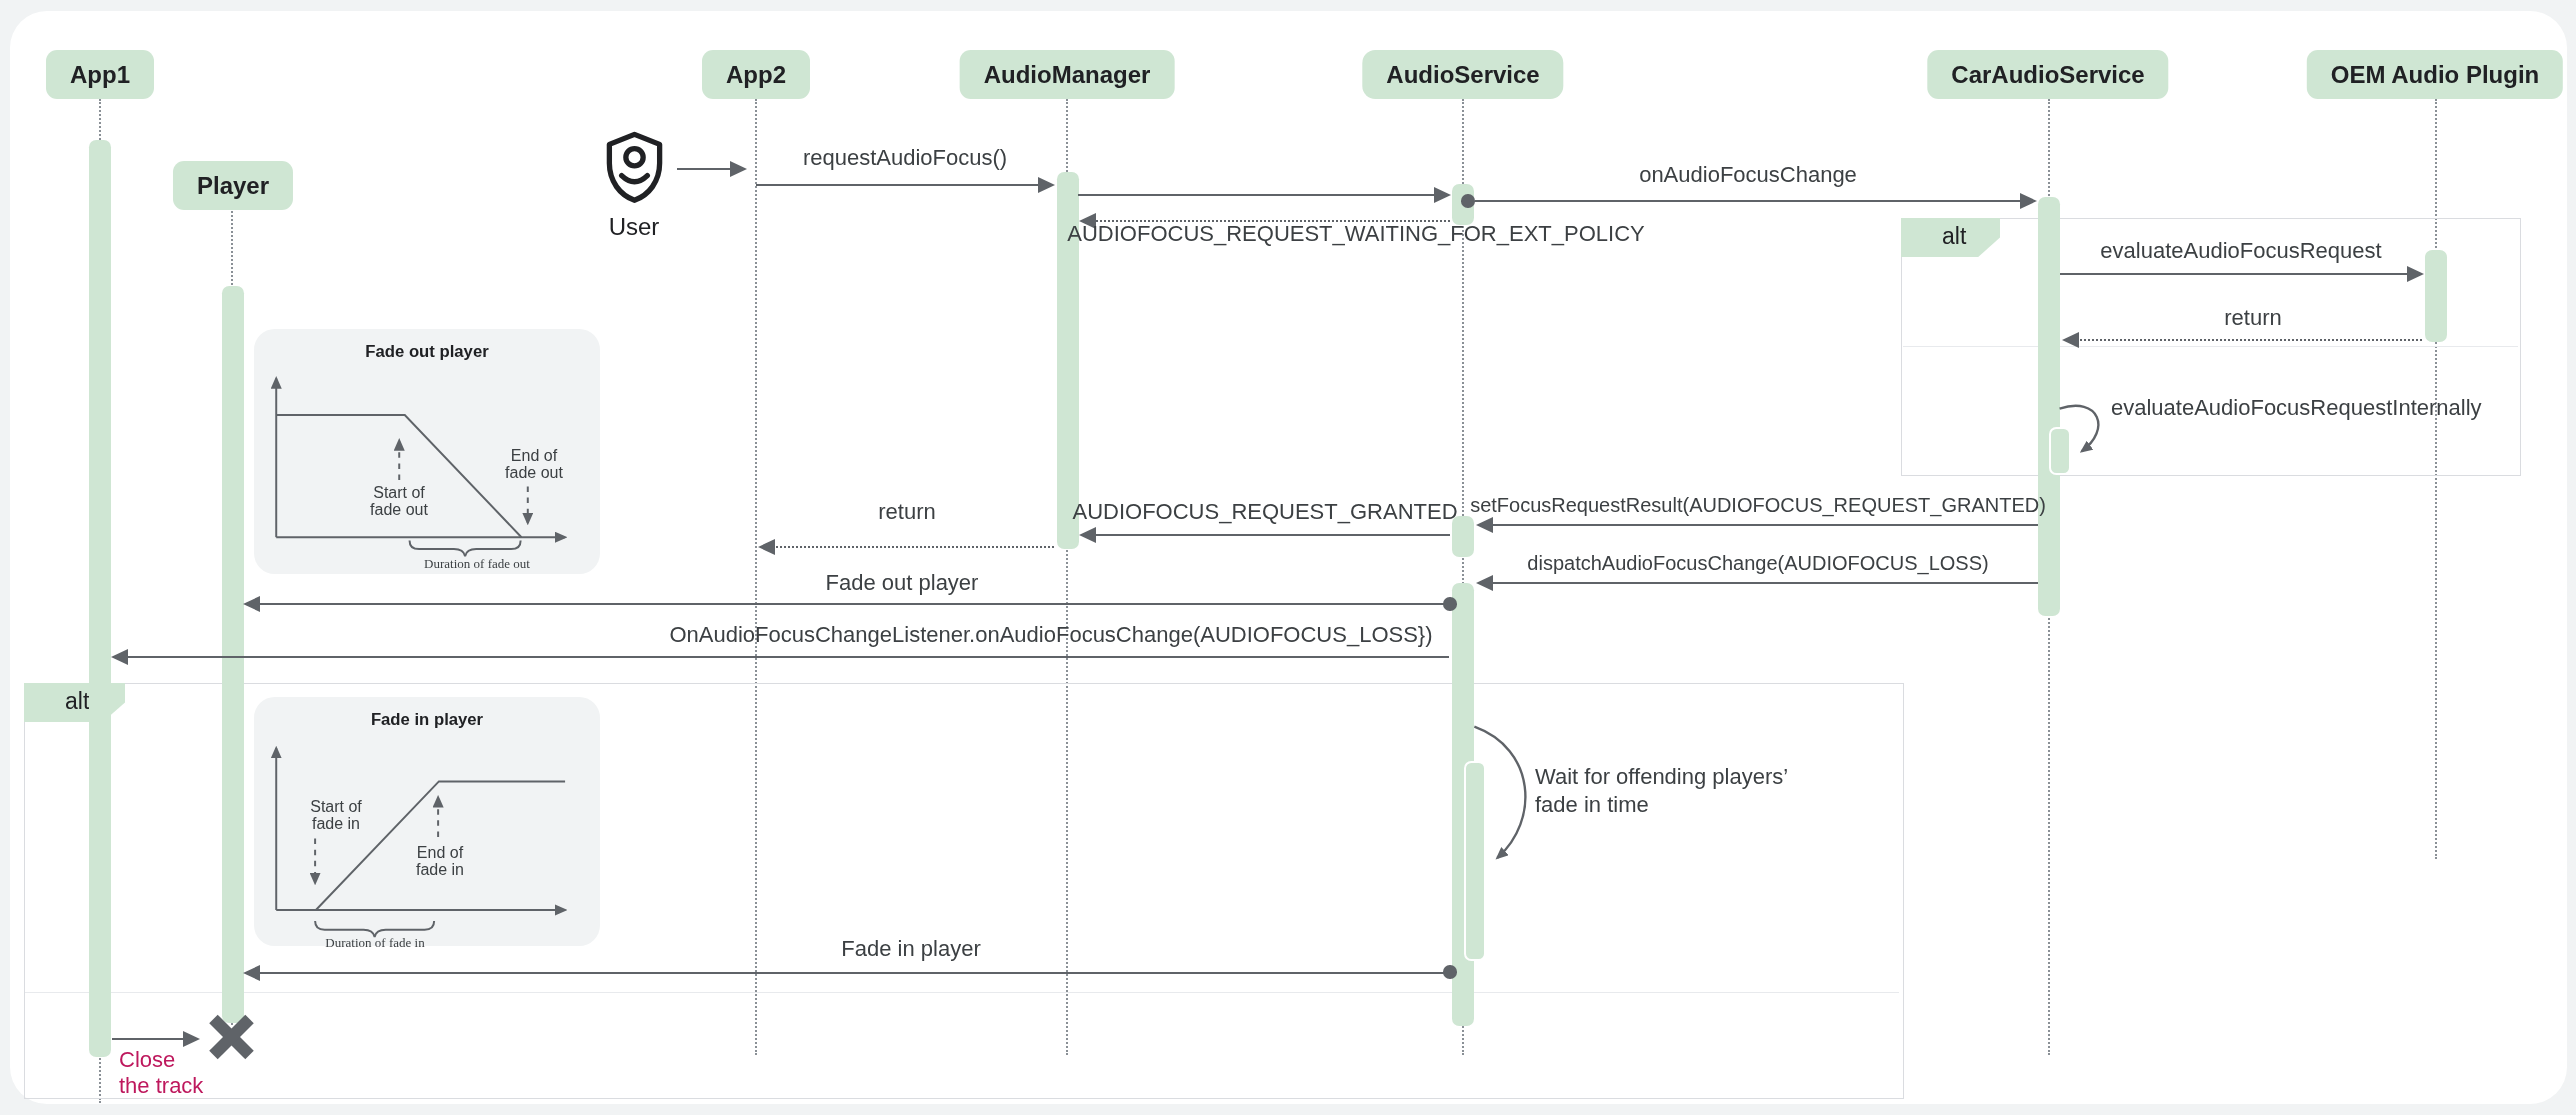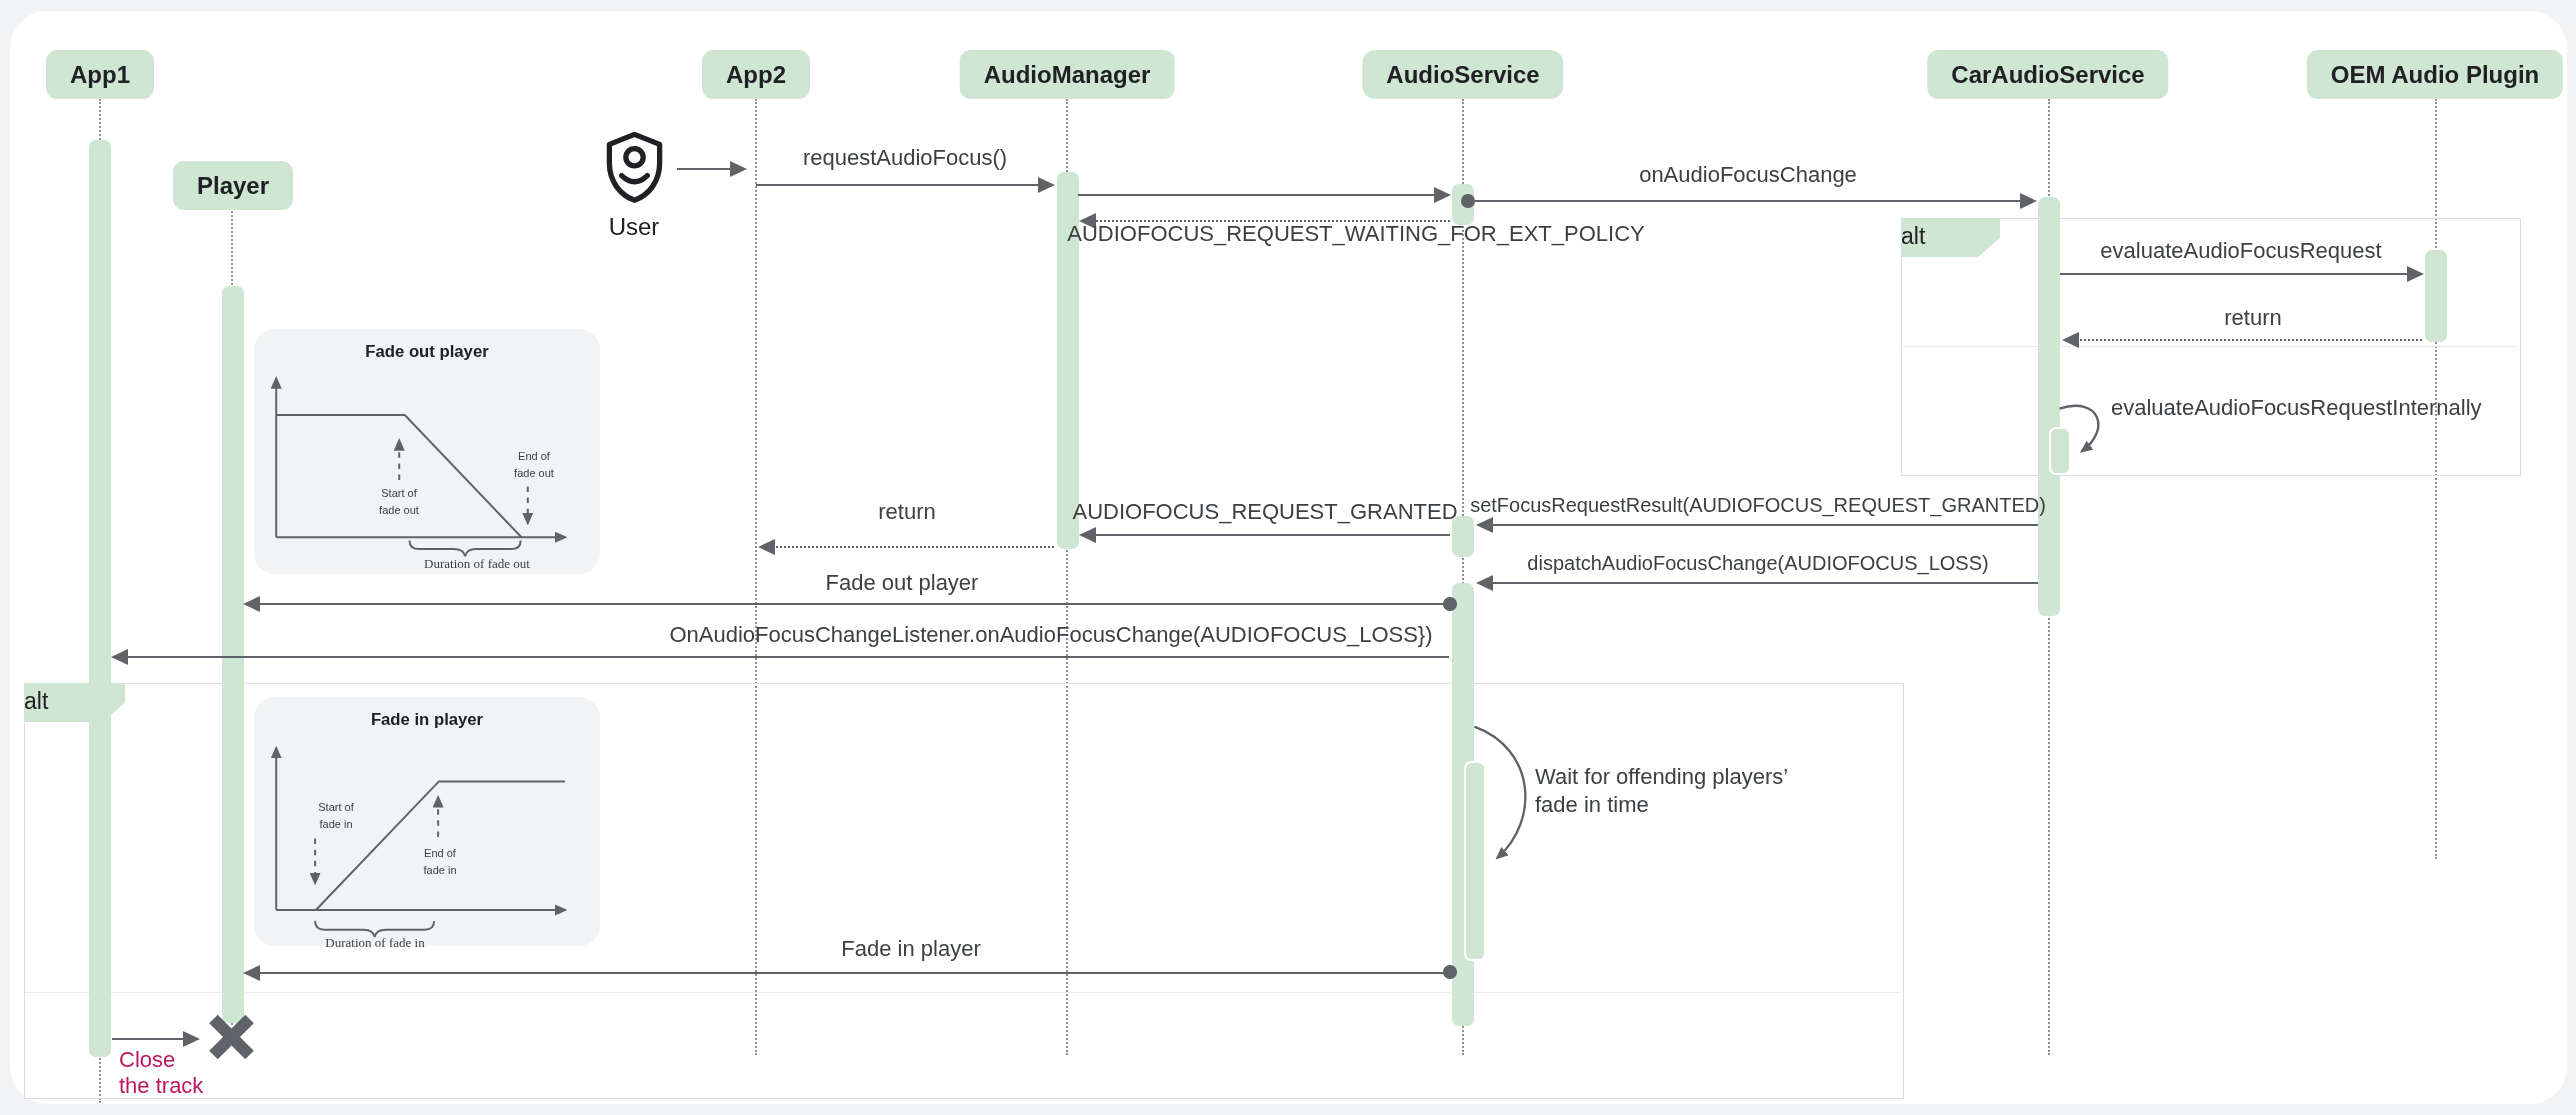--- a/index.html
+++ b/index.html
@@ -39,27 +39,27 @@
   
   .lbl{position:absolute;transform:translateX(-50%);font-size:22px;color:#3C4043;white-space:nowrap;z-index:7;}
   .lbl.sm{font-size:20px;}
   .lbl.leftalign{transform:none;}
   
   .frame{position:absolute;border:1.6px solid #DADCE0;z-index:2;}
   .frame-div{position:absolute;height:0;border-top:1.6px solid #E8EAED;z-index:2;}
   .alt-tag{
     position:absolute;width:99px;height:39px;background:#CFE6D3;
     clip-path:polygon(0 0,100% 0,100% 50%,78% 100%,0 100%);
-    font-size:23px;color:#202124;line-height:37px;text-align:left;
+    font-size:23px;color:#202124;line-height:37px;text-align:left;padding-left:41px;
     box-sizing:border-box;z-index:3;
   }
   
   .note{position:absolute;background:#F1F3F4;border-radius:20.7px;z-index:3;}
   .note-title{position:absolute;left:0;width:100%;text-align:center;font-size:16.7px;font-weight:bold;color:#202124;}
-  .chart-lbl{position:absolute;transform:translateX(-50%);font-size:11px;line-height:16.7px;color:#3C4043;text-align:center;white-space:pre-line;}
+  .chart-lbl{position:absolute;transform:translateX(-50%);font-size:16px;line-height:16.7px;color:#3C4043;text-align:center;white-space:pre-line;}
   .chart-dur{position:absolute;transform:translateX(-50%);font-size:13px;color:#3C4043;white-space:nowrap;font-family:Liberation Serif, serif;}
   
   .xmark{position:absolute;width:51px;height:51px;z-index:8;}
   .xmark .xb{position:absolute;left:0;top:20px;width:51px;height:12px;background:#5F6368;}
   .xmark .xb.r1{transform:rotate(45deg);}
   .xmark .xb.r2{transform:rotate(-45deg);}
   svg.abs{z-index:6;}
   .wait-note{position:absolute;font-size:22px;line-height:28px;color:#3C4043;white-space:pre-line;z-index:7;}
   .close-lbl{position:absolute;font-size:22px;line-height:26px;color:#be185d;white-space:pre-line;z-index:7;}
   .user-lbl{position:absolute;transform:translateX(-50%);font-size:24px;color:#202124;white-space:nowrap;z-index:7;}

